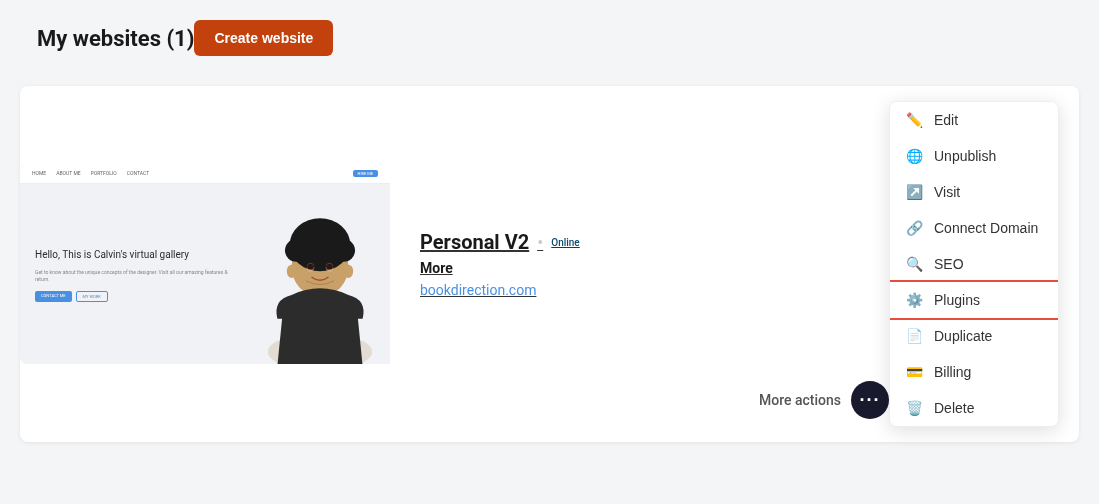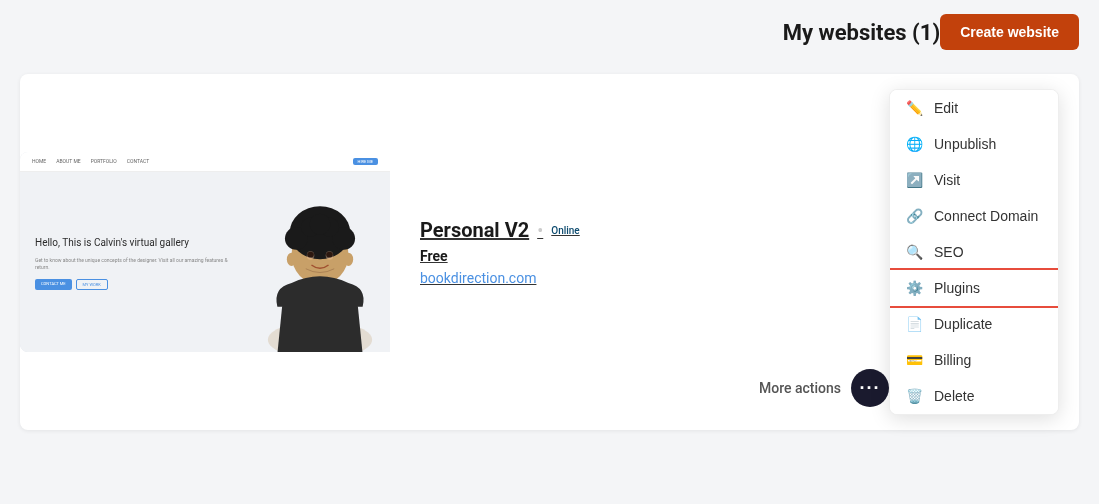--- a/index.html
+++ b/index.html
@@ -5,23 +5,24 @@
     * { box-sizing: border-box; margin: 0; padding: 0; }
     body {
       font-family: -apple-system, BlinkMacSystemFont, 'Segoe UI', Roboto, sans-serif;
       background: #f4f5f7;
       min-height: 504px;
       color: #333;
     }
     .header {
       display: flex;
       align-items: center;
-      justify-content: flex-end;
-      padding: 14px 20px;
+      justify-content: flex-start;
+      padding: 20px 20px;
       background: #f4f5f7;
+      margin-left: 17px;
     }
     .header-title {
       font-size: 22px;
       font-weight: 700;
       color: #1a1a1a;
     }
     .create-btn {
       background: #c2410c;
       color: #fff;
       border: none;
@@ -300,21 +301,21 @@
         </div>
       </div>
     </div>
 
     <div class="card-info">
       <div class="site-name-row">
         <span class="site-name">Personal V2</span>
         <span class="dot-separator">•</span>
         <span class="status-online">Online</span>
       </div>
-      <div class="plan-badge">Free</div>
+      <div class="plan-badge">More</div>
       <a class="site-link">bookdirection.com</a>
     </div>
 
     <div class="more-actions-area">
       <div class="more-actions-row">
         <span class="more-actions-label">More actions</span>
         <button class="more-btn">···</button>
       </div>
       <div class="dropdown-menu">
         <button class="dropdown-item">

